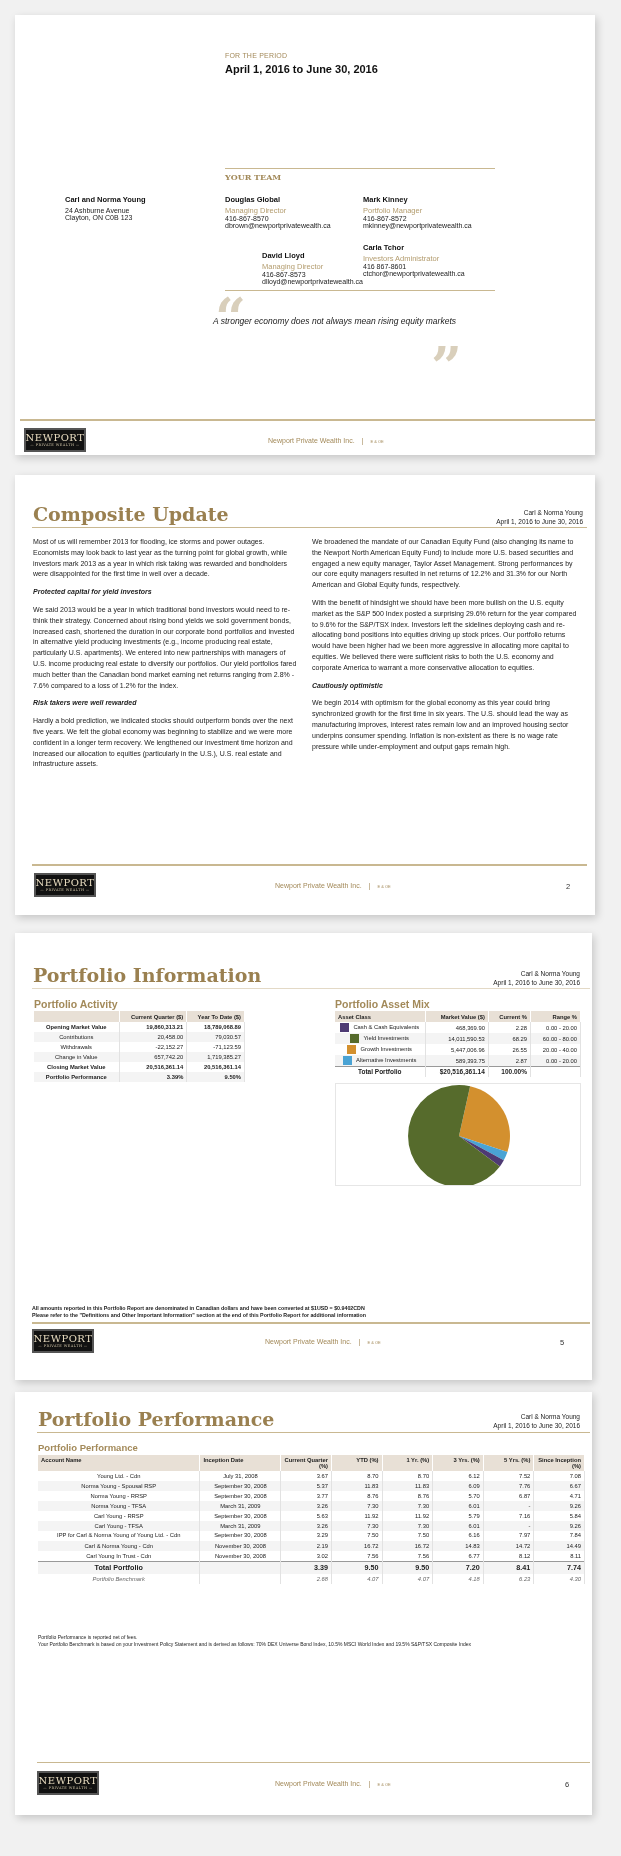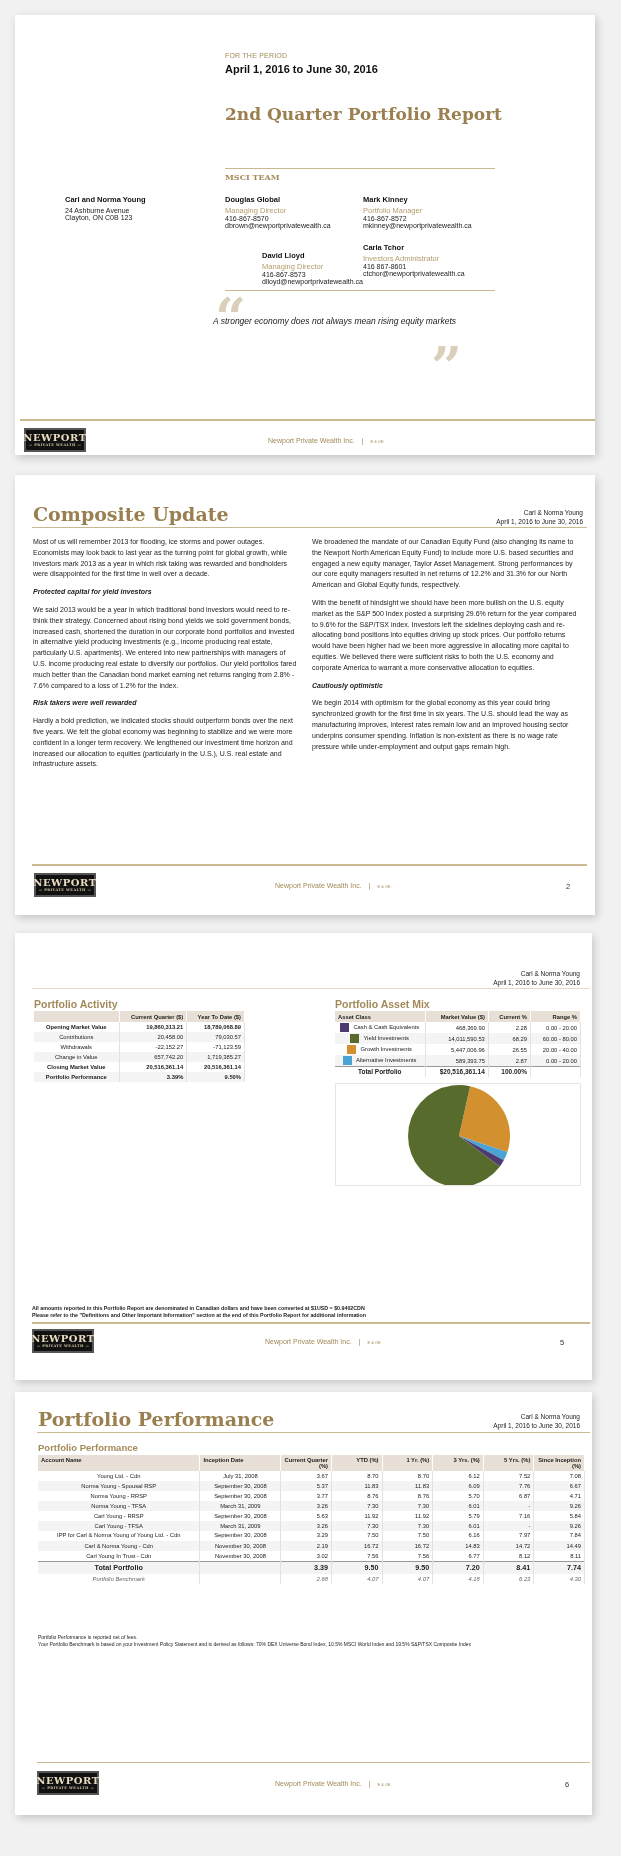--- a/index.html
+++ b/index.html
@@ -16,21 +16,21 @@
   .period-value { font-size: 11px; font-weight: bold; color: #111; }
   .report-title { font-size: 17px; }
   .team-head { font-family: "DejaVu Serif", serif; font-size: 8px; font-weight: bold; color: #a38a5a; }
   .person-name { font-size: 7.5px; font-weight: bold; color: #111; }
   .person-role { font-size: 7.5px; color: #b39c6e; }
   .person-line { font-size: 7px; color: #222; }
   .quote-mark { font-family: "DejaVu Serif", serif; color: #d9cfbb; font-size: 54px; font-weight: bold; line-height: 1; }
   .quote-text { font-size: 8.5px; font-style: italic; color: #222; }
 
   
-  .footer-logo { position: absolute; width: 62px; height: 24px; background: #111; border: 2px solid #555; display: flex; flex-direction: column; align-items: center; justify-content: center; font-weight: bold; }
+  .footer-logo { position: absolute; width: 62px; height: 24px; background: #111; border: 2px solid #555; display: flex; flex-direction: column; align-items: center; justify-content: center; }
   .footer-logo .lg1 { font-family: "DejaVu Serif", serif; color: #e8dcc0; font-size: 10px; letter-spacing: 0.5px; line-height: 11px; }
   .footer-logo .lg2 { font-family: "DejaVu Serif", serif; color: #cfc3a6; font-size: 3.5px; letter-spacing: 0.4px; line-height: 5px; }
   .footer-text { position: absolute; font-size: 7px; color: #a38a5a; }
   .footer-page { position: absolute; font-size: 7.5px; color: #333; }
 
   
   #p2 { left: 15px; top: 475px; width: 580px; height: 440px; }
   .section-title { font-size: 19px; }
   .head-right { text-align: right; font-size: 6.5px; line-height: 9px; color: #222; }
   .col-text { font-family: "Liberation Sans", sans-serif; font-size: 7px; line-height: 10.8px; color: #222; }
@@ -58,24 +58,23 @@
   .perf tr.total td { font-size: 7.2px; font-weight: bold; border-top: 1px solid #999; height: 13px; }
   .perf tr.bench td { font-style: italic; color: #666; }
   .perf-note { font-size: 5px; color: #222; line-height: 7.5px; }
 </style>
 </head>
 <body>
 
 <div class="page" id="p1">
   <div class="abs period-label" style="left:210px;top:37px;">FOR THE PERIOD</div>
   <div class="abs period-value" style="left:210px;top:48px;">April 1, 2016 to June 30, 2016</div>
-  <div class="abs serif-title report-title" style="left:210px;top:89px;">2nd Quarter Portfolio Report</div>
 
   <div class="goldline" style="left:210px;top:153px;width:270px;height:1px;"></div>
-  <div class="abs team-head" style="left:210px;top:157px;">MSCI TEAM</div>
+  <div class="abs team-head" style="left:210px;top:157px;">YOUR TEAM</div>
 
   <div class="abs" style="left:50px;top:180px;">
     <div class="person-name">Carl and Norma Young</div>
     <div class="person-line" style="margin-top:3px;">24 Ashburne Avenue</div>
     <div class="person-line">Clayton, ON   C0B 123</div>
   </div>
 
   <div class="abs" style="left:210px;top:180px;width:130px;">
     <div class="person-name">Douglas Global</div>
     <div class="person-role" style="margin-top:2px;">Managing Director</div>
@@ -148,20 +147,21 @@
   </div>
   <div class="footer-text" style="left:260px;top:407px;">
     <span>Newport Private Wealth Inc.</span>
     <span style="margin:0 5px;">|</span>
     <span style="font-size:4px;">E &amp; OE</span>
   </div>
   <div class="footer-page" style="left:551px;top:407px;">2</div>
 </div>
 
 <div class="page" id="p3">
+  <div class="abs serif-title section-title" style="left:18px;top:31px;">Portfolio Information</div>
   <div class="abs head-right" style="right:12px;top:36px;">
     <div>Carl &amp; Norma Young</div>
     <div>April 1, 2016 to June 30, 2016</div>
   </div>
   <div class="goldline" style="left:17px;top:55px;width:558px;height:1px;background:#e3d9c6;"></div>
 
   <div class="abs sub-title" style="left:19px;top:65px;">Portfolio Activity</div>
   <table class="abs tbl" style="left:19px;top:78px;width:211px;">
     <thead>
       <tr>

